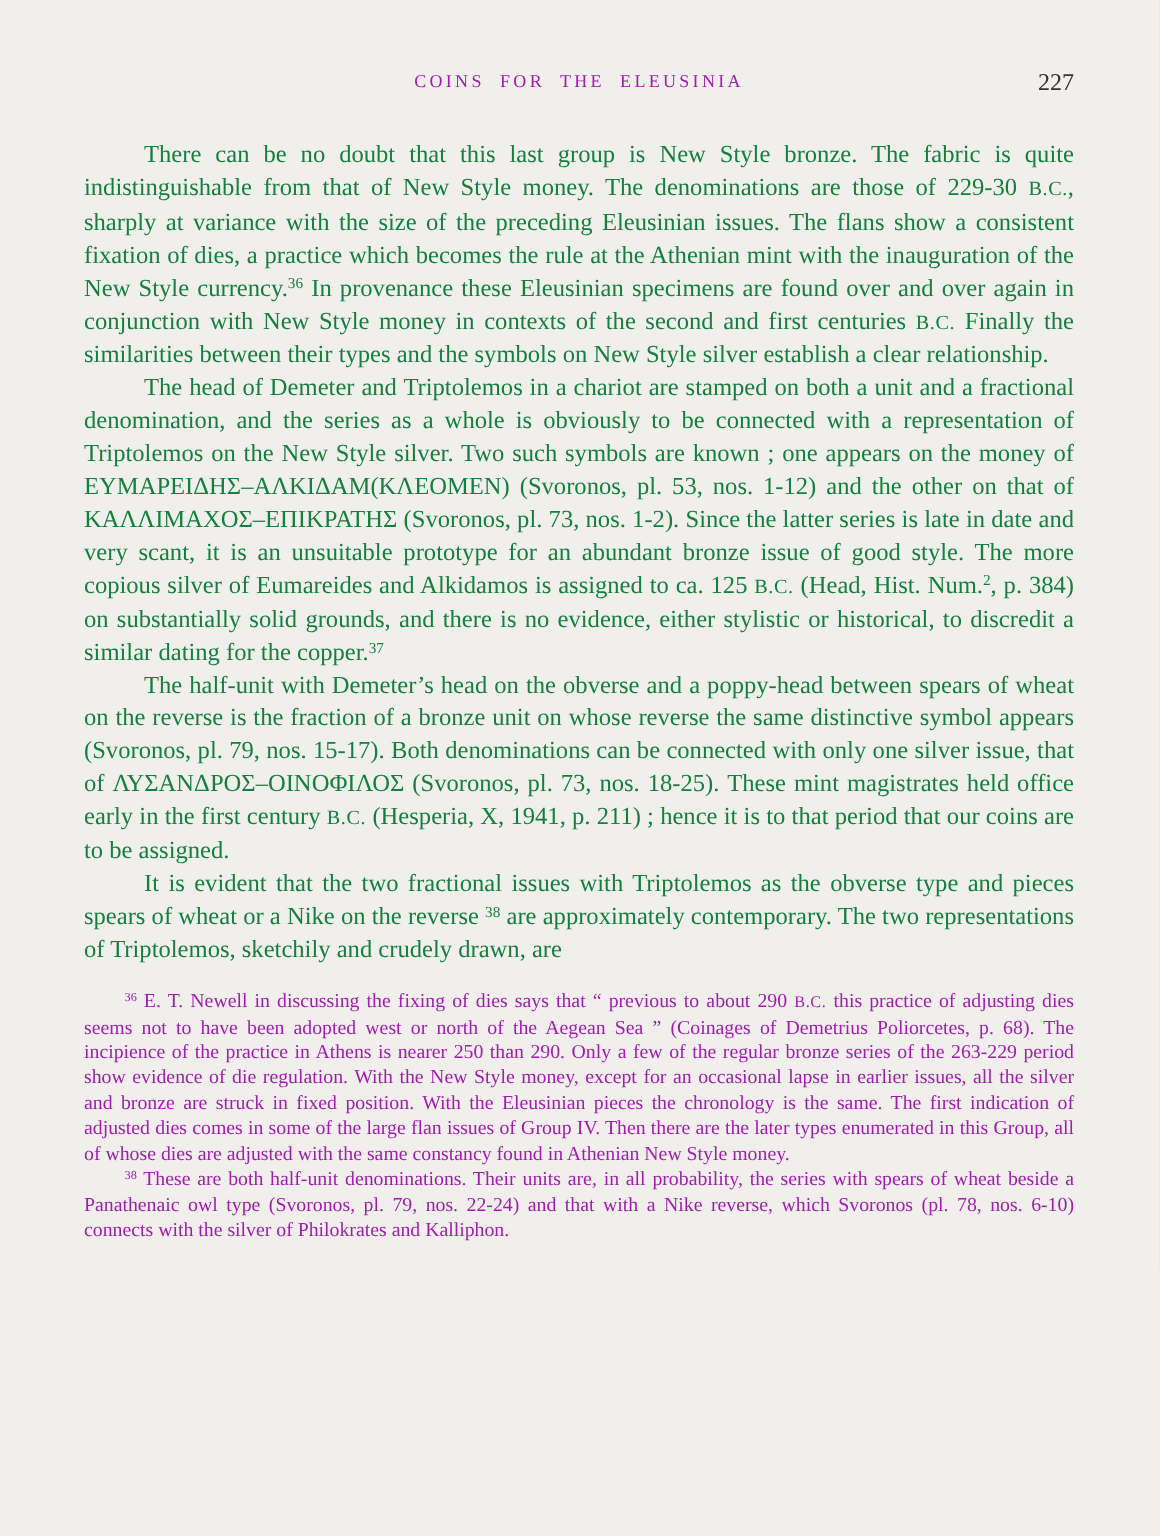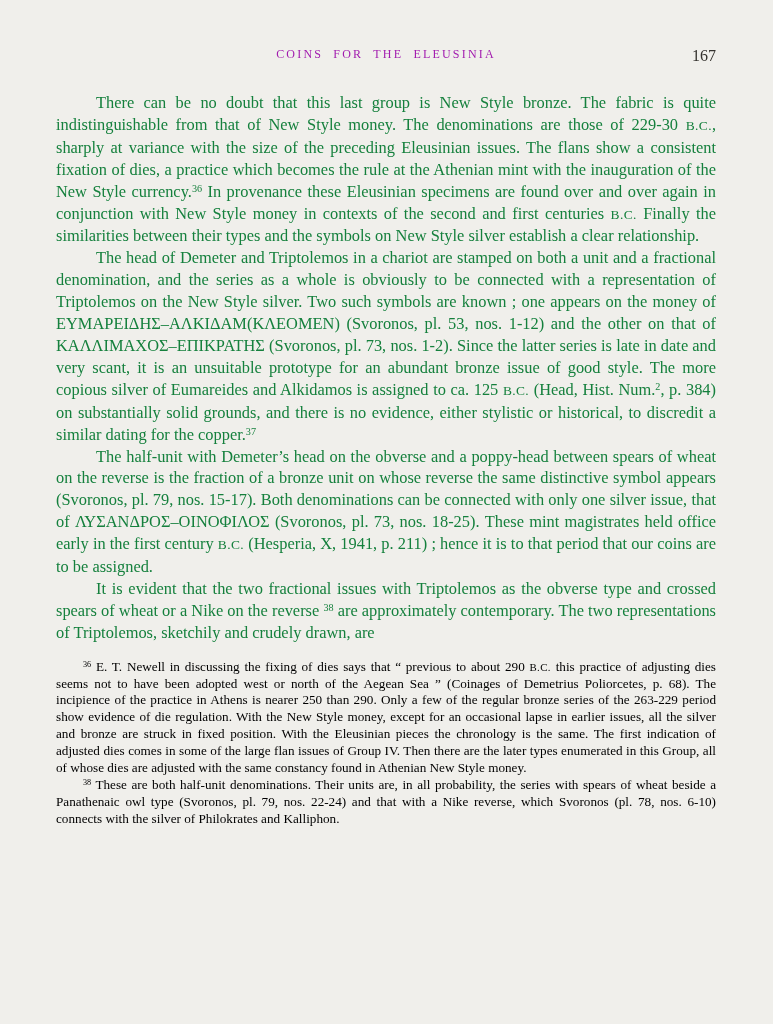--- a/index.html
+++ b/index.html
@@ -50,21 +50,21 @@
   }
   .para {
     margin: 0;
     text-indent: 40px;
   }
   .footnotes {
     margin-top: 15px;
     font-size: 13.2px;
     line-height: 16.9px;
     text-align: justify;
-    color: #000000;
+    color: #a21caf;
   }
   .fnote {
     margin: 0;
     text-indent: 27px;
   }
   sup {
     font-size: 0.62em;
     line-height: 0;
     vertical-align: baseline;
     position: relative;
@@ -74,28 +74,28 @@
   .sc { font-size: 0.82em; letter-spacing: 0.4px; }
 </style>
 </head>
 <body>
 
 <div class="page">
   <div class="content">
 
     <div class="header">
       <div class="running-title">COINS FOR THE ELEUSINIA</div>
-      <div class="page-number">167</div>
+      <div class="page-number">227</div>
     </div>
 
     <div class="body-text">
       <p class="para"><span>There can be no doubt that this last group is New Style bronze. The fabric is quite indistinguishable from that of New Style money. The denominations are those of 229-30 </span><span class="sc">B.C.</span><span>, sharply at variance with the size of the preceding Eleusinian issues. The flans show a consistent fixation of dies, a practice which becomes the rule at the Athenian mint with the inauguration of the New Style currency.</span><sup>36</sup><span> In provenance these Eleusinian specimens are found over and over again in conjunction with New Style money in contexts of the second and first centuries </span><span class="sc">B.C.</span><span> Finally the similarities between their types and the symbols on New Style silver establish a clear relationship.</span></p>
       <p class="para"><span>The head of Demeter and Triptolemos in a chariot are stamped on both a unit and a fractional denomination, and the series as a whole is obviously to be connected with a representation of Triptolemos on the New Style silver. Two such symbols are known ; one appears on the money of ΕΥΜΑΡΕΙΔΗΣ–ΑΛΚΙΔΑΜ(ΚΛΕΟΜΕΝ) (Svoronos, pl. 53, nos. 1-12) and the other on that of ΚΑΛΛΙΜΑΧΟΣ–ΕΠΙΚΡΑΤΗΣ (Svoronos, pl. 73, nos. 1-2). Since the latter series is late in date and very scant, it is an unsuitable prototype for an abundant bronze issue of good style. The more copious silver of Eumareides and Alkidamos is assigned to </span><span class="it">ca.</span><span> 125 </span><span class="sc">B.C.</span><span> (Head, </span><span class="it">Hist. Num.</span><sup class="it">2</sup><span>, p. 384) on substantially solid grounds, and there is no evidence, either stylistic or historical, to discredit a similar dating for the copper.</span><sup>37</sup></p>
       <p class="para"><span>The half-unit with Demeter’s head on the obverse and a poppy-head between spears of wheat on the reverse is the fraction of a bronze unit on whose reverse the same distinctive symbol appears (Svoronos, pl. 79, nos. 15-17). Both denominations can be connected with only one silver issue, that of ΛΥΣΑΝΔΡΟΣ–ΟΙΝΟΦΙΛΟΣ (Svoronos, pl. 73, nos. 18-25). These mint magistrates held office early in the first century </span><span class="sc">B.C.</span><span> (</span><span class="it">Hesperia</span><span>, X, 1941, p. 211) ; hence it is to that period that our coins are to be assigned.</span></p>
-      <p class="para"><span>It is evident that the two fractional issues with Triptolemos as the obverse type and crossed spears of wheat or a Nike on the reverse </span><sup>38</sup><span> are approximately contemporary. The two representations of Triptolemos, sketchily and crudely drawn, are</span></p>
+      <p class="para"><span>It is evident that the two fractional issues with Triptolemos as the obverse type and pieces spears of wheat or a Nike on the reverse </span><sup>38</sup><span> are approximately contemporary. The two representations of Triptolemos, sketchily and crudely drawn, are</span></p>
     </div>
 
     <div class="footnotes">
       <p class="fnote"><sup>36</sup><span> E. T. Newell in discussing the fixing of dies says that “ previous to about 290 </span><span class="sc">B.C.</span><span> this practice of adjusting dies seems not to have been adopted west or north of the Aegean Sea ” (</span><span class="it">Coinages of Demetrius Poliorcetes</span><span>, p. 68). The incipience of the practice in Athens is nearer 250 than 290. Only a few of the regular bronze series of the 263-229 period show evidence of die regulation. With the New Style money, except for an occasional lapse in earlier issues, all the silver and bronze are struck in fixed position. With the Eleusinian pieces the chronology is the same. The first indication of adjusted dies comes in some of the large flan issues of Group IV. Then there are the later types enumerated in this Group, all of whose dies are adjusted with the same constancy found in Athenian New Style money.</span></p>
       <p class="fnote"><sup>38</sup><span> These are both half-unit denominations. Their units are, in all probability, the series with spears of wheat beside a Panathenaic owl type (Svoronos, pl. 79, nos. 22-24) and that with a Nike reverse, which Svoronos (pl. 78, nos. 6-10) connects with the silver of Philokrates and Kalliphon.</span></p>
     </div>
 
   </div>
 </div>
 

